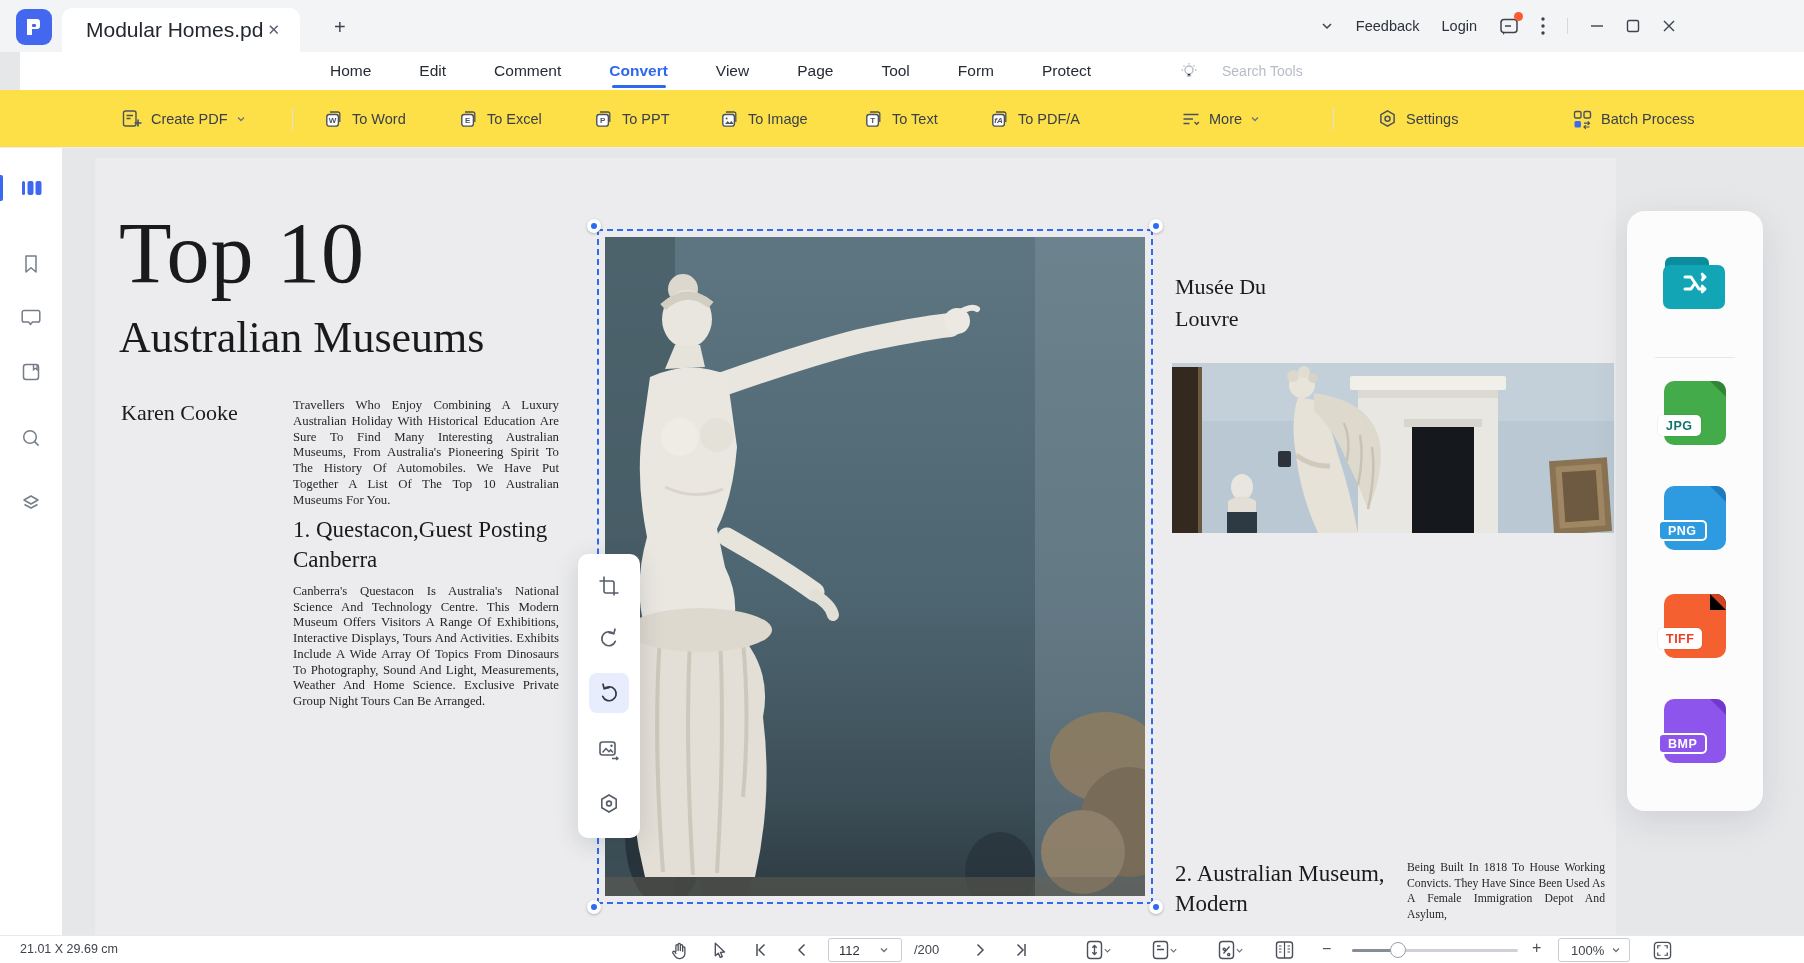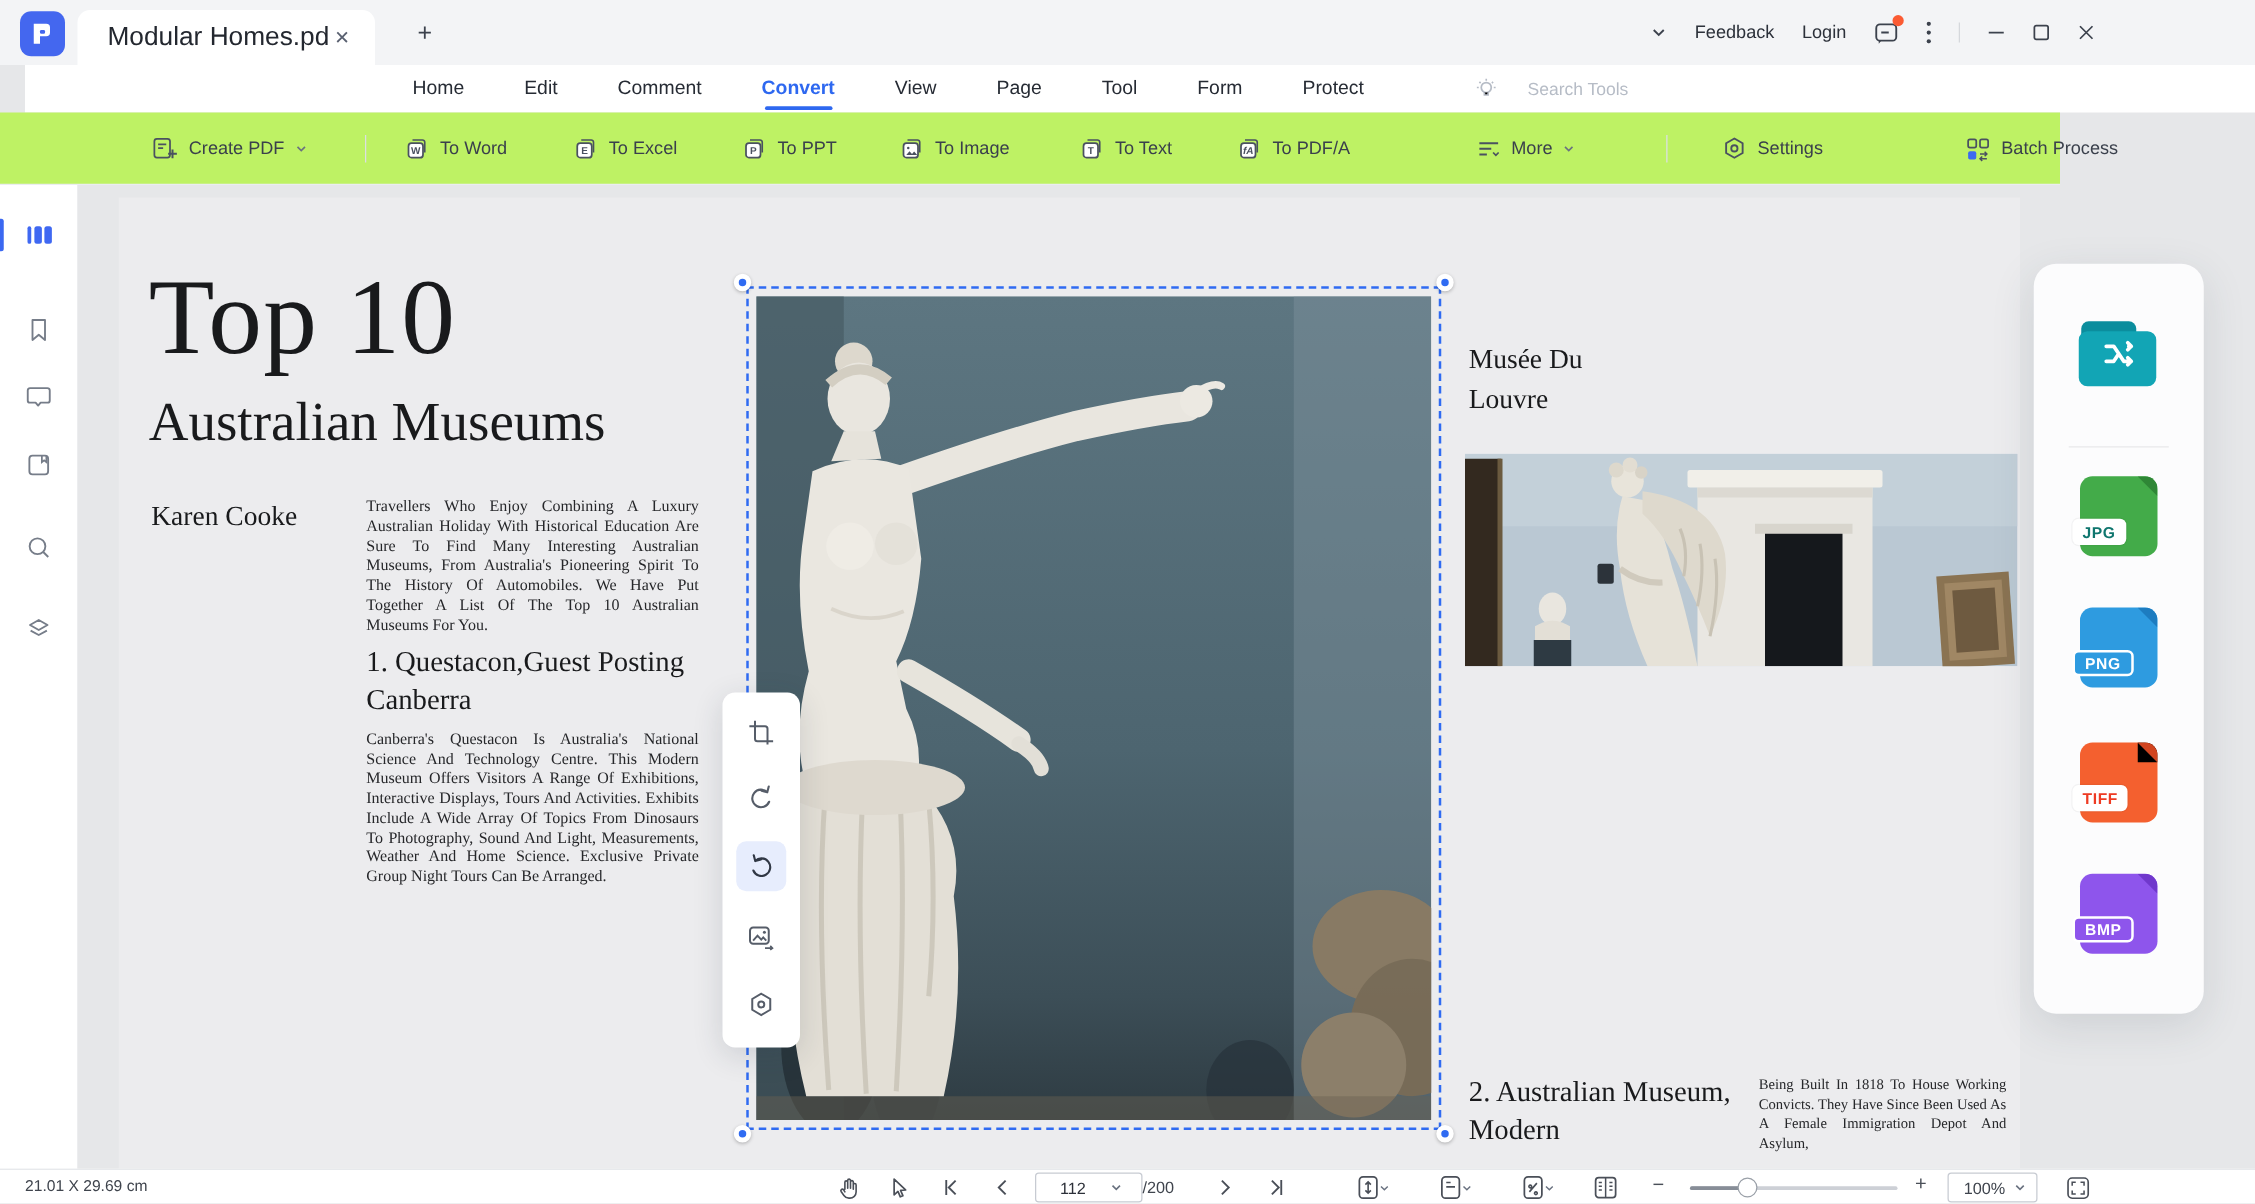--- a/index.html
+++ b/index.html
@@ -24,21 +24,21 @@
   .menubar { position:absolute; left:0; top:52px; width:1804px; height:38px; background:#ffffff;margin-left:20px; }
   .menu-items { position:absolute; left:310px; top:0; height:38px; display:flex; gap:48px; align-items:center; }
   .menu-item { font-size:15.5px; color:#262b34; cursor:pointer; position:relative; white-space:nowrap; }
   .menu-item.active { color:#2e68f0; font-weight:bold; }
   .menu-item.active::after { content:""; position:absolute; left:50%; transform:translateX(-50%); bottom:-8px; width:54px; height:3px; border-radius:2px; background:#2e68f0; }
   .searchtools { position:absolute; left:1160px; top:0; height:38px; display:flex; align-items:center; gap:24px; }
   .searchtools input { border:none; outline:none; background:transparent; font-size:14px; color:#6a7180; width:140px; font-family:"Liberation Sans",sans-serif; }
   .searchtools input::placeholder { color:#b6bcc6; }
 
   
-  .toolbar { position:absolute; left:0; top:90px; width:1648px; height:58px; background:#bef264; border-bottom:1px solid #ebedf0; }
+  .toolbar { position:absolute; left:0; top:90px; width:1804px; height:58px; background:#fde047; border-bottom:1px solid #ebedf0; }
   .tool-group { position:absolute; top:0; height:58px; display:flex; align-items:center; gap:8px; cursor:pointer; }
   .tool-label { font-size:14.5px; color:#3a404c; white-space:nowrap; }
   .chev { color:#6a7280; display:flex; align-items:center; }
   .tool-sep { position:absolute; top:18px; width:1px; height:22px; background:#dcdfe3; }
 
   
   .sidebar { position:absolute; left:0; top:148px; width:62px; height:787px; background:#ffffff; }
   .side-item { position:absolute; left:0; width:62px; height:40px; display:flex; align-items:center; justify-content:center; cursor:pointer; }
   .active-bar { position:absolute; left:0; top:7px; width:3px; height:26px; border-radius:0 2px 2px 0; background:#3b68f1; }
 
@@ -81,21 +81,21 @@
   .fi-fold { position:absolute; right:0; top:0; width:0; height:0; border-style:solid; }
   .fi-badge { position:absolute; left:-6px; top:34px; height:21px; padding:0 8px; border-radius:5px; display:flex; align-items:center; font-size:12.5px; font-weight:bold; letter-spacing:.5px; }
   .badge-light { background:#ffffff; box-shadow:0 0 0 1px rgba(0,0,0,.04); }
   .badge-dark { border:2px solid #ffffff; color:#ffffff; }
 
   
   .statusbar { position:absolute; left:0; top:935px; width:1804px; height:28px; background:#ffffff; border-top:1px solid #e7e9ec; font-size:12.5px; color:#3f444d; }
   .sb-dims { position:absolute; left:20px; top:6px; }
   .sb-ico { position:absolute; top:3px; width:24px; height:22px; display:flex; align-items:center; justify-content:center; cursor:pointer; color:#4a4f58; }
   .sb-box { position:absolute; top:2px; height:24px; background:#fff; border:1px solid #c7cbd2; border-radius:3px; display:flex; align-items:center; cursor:pointer; }
-  .pagebox { left:828px; width:86px; padding:0 6px 0 10px; justify-content:center; }
+  .pagebox { left:828px; width:74px; padding:0 6px 0 10px; justify-content:flex-start; }
   .pagebox input { width:40px; border:none; outline:none; font-size:13px; color:#2c3039; font-family:"Liberation Sans",sans-serif; background:transparent; }
   .sb-total { position:absolute; left:914px; top:6px; font-size:13px; }
   .zoombox { left:1558px; width:72px; padding:0 8px 0 12px; justify-content:space-between; font-size:13px; }
   .slider-track { position:absolute; left:1352px; top:13px; width:166px; height:3px; border-radius:2px; background:#cdd0d6; cursor:pointer; }
   .slider-fill { position:absolute; left:0; top:0; width:45px; height:3px; border-radius:2px; background:#878d97; }
   .slider-knob { position:absolute; left:38px; top:-7px; width:16px; height:16px; border-radius:50%; background:#fff; border:1.5px solid #9aa0a8; cursor:grab; }
   .sb-minus { position:absolute; left:1322px; top:4px; font-size:16px; color:#4a4f58; cursor:pointer; }
   .sb-plus { position:absolute; left:1532px; top:3px; font-size:16px; color:#4a4f58; cursor:pointer; }
 </style>
 </head>

